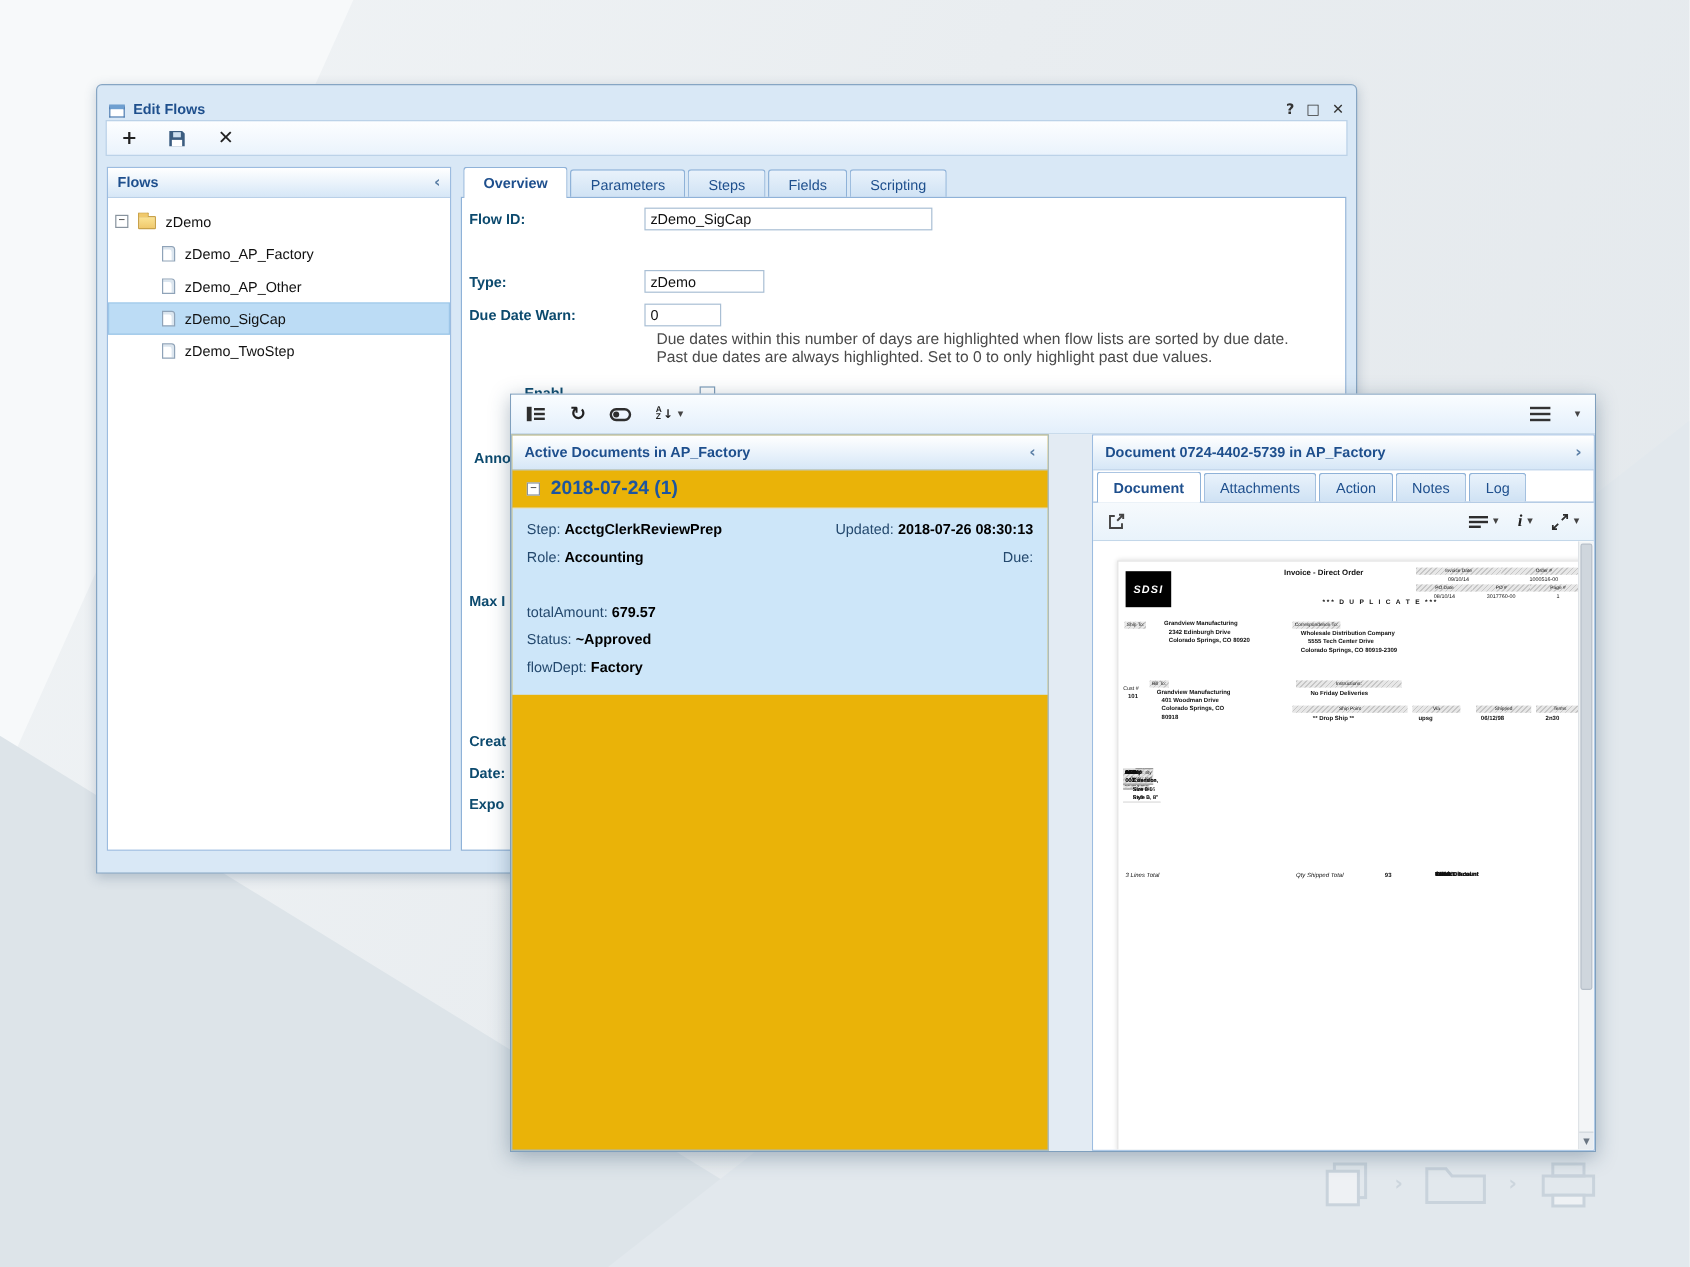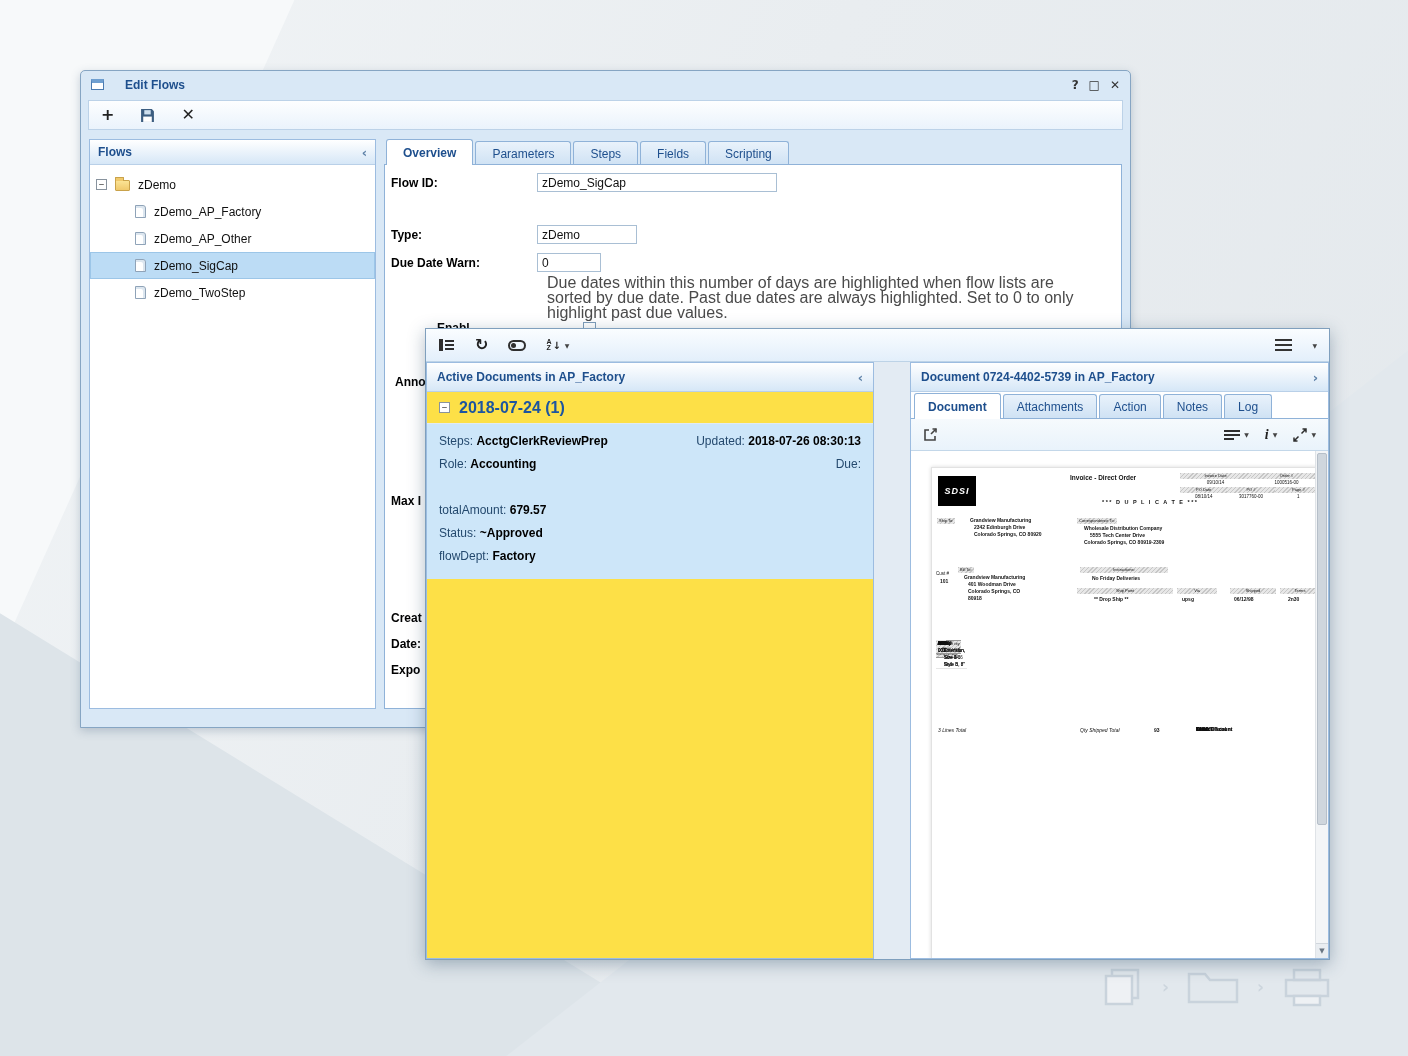--- a/index.html
+++ b/index.html
@@ -13,21 +13,21 @@
   #bg2 { left: 0; top: 0; width: 640px; height: 1056px; background: #f7f9fa; clip-path: polygon(0 0, 46% 0, 0 62%); }
   #bg3 { left: 0; bottom: 0; width: 720px; height: 540px; background: #dde4e9; clip-path: polygon(0 100%, 0 18%, 100% 100%); }
   #bg4 { right: 0; bottom: 0; width: 920px; height: 720px; background: #e2e8ed; clip-path: polygon(100% 2%, 100% 100%, 2% 100%); }
 
   
   #edit-flows-window {
     position: absolute; left: 80px; top: 70px; width: 1051px; height: 658px;
     background: #d9e8f6; border: 1px solid #86a5c3; border-radius: 5px 5px 0 0;
     box-shadow: 0 3px 10px rgba(50, 80, 110, .25);
   }
-  .titlebar { height: 27px; display: flex; align-items: center; gap: 21px; padding: 0 10px; }
+  .titlebar { height: 27px; display: flex; align-items: flex-end; gap: 7px; padding: 0 10px; }
   .titlebar .wtitle { font-weight: bold; font-size: 12px; color: #1e4f8d; }
   .win-glyph { width: 13px; height: 11px; background: #fff; border: 1px solid #4a7ab0; border-top: 4px solid #6f9fd0; }
   .win-controls { margin-left: auto; display: flex; gap: 10px; font-size: 12px; font-weight: bold; color: #333; }
   .win-controls span { cursor: default; font-family: "DejaVu Sans", sans-serif; }
   .main-toolbar {
     position: absolute; left: 7px; right: 7px; top: 29px; height: 30px;
     background: linear-gradient(#fdfeff, #eaf3fc); border: 1px solid #bcd2e8;
     display: flex; align-items: center; gap: 26px; padding: 0 12px;
   }
   .tb-glyph { font-size: 16px; font-weight: bold; color: #222; font-family: "DejaVu Sans", sans-serif; line-height: 16px; }
@@ -50,26 +50,26 @@
   .right-panel { flex: 1; display: flex; flex-direction: column; }
   .tabstrip { height: 26px; display: flex; gap: 2px; align-items: flex-end; padding-left: 2px; }
   .tab {
     height: 24px; padding: 0 16px; display: flex; align-items: center; font-size: 12px; color: #1e4f8d;
     background: linear-gradient(#e9f2fb, #cfe2f4); border: 1px solid #8fb2d8; border-bottom: none;
     border-radius: 3px 3px 0 0; cursor: pointer;
   }
   .tab.active { background: #fff; font-weight: bold; height: 26px; position: relative; z-index: 2; }
   .form-body { flex: 1; background: #fff; border: 1px solid #8fb2d8; margin-top: -1px; position: relative; font-size: 12px; }
   .frow { position: absolute; display: flex; align-items: center; }
-  .flabel { font-weight: bold; color: #000000; }
+  .flabel { font-weight: bold; color: #0c4a6e; }
   .ftext input, .finput {
     height: 19px; border: 1px solid #a9bfd4; font-size: 12px; padding: 1px 4px; color: #111;
     font-family: "Liberation Sans", sans-serif; background: #fff;
   }
-  .help-text { position: absolute; left: 162px; top: 110px; width: 543px; color: #4a4a4a; font-size: 16px; line-height: 15px; }
+  .help-text { position: absolute; left: 162px; top: 110px; width: 543px; color: #4a4a4a; font-size: 13px; line-height: 15px; }
   .checkbox { width: 13px; height: 13px; border: 1px solid #7f9db9; background: #fff; }
 
   
   #doc-window {
     position: absolute; left: 425px; top: 328px; width: 905px; height: 632px;
     background: #fff; border: 1px solid #7f9fbd; box-shadow: 0 4px 16px rgba(35, 65, 95, .35); z-index: 10;
   }
   .doc-toolbar {
     height: 33px; background: linear-gradient(#fafdff, #e3effb); border-bottom: 1px solid #bdd3e7;
     display: flex; align-items: center; gap: 20px; padding: 0 12px;
@@ -80,21 +80,21 @@
   .refresh-g { font-size: 16px; line-height: 16px; }
   .sort-icon { display: flex; align-items: center; gap: 1px; }
   .sort-letters { display: flex; flex-direction: column; font-size: 7px; line-height: 6px; font-weight: bold; color: #222; }
   .sort-letters i { font-style: normal; }
   .sort-arrow { font-size: 10px; font-weight: bold; color: #222; font-family: "DejaVu Sans", sans-serif; }
   .toggle-glyph { width: 18px; height: 11px; border: 2px solid #2e2e2e; border-radius: 6px; position: relative; }
   .toggle-glyph::after { content: ""; position: absolute; left: 1px; top: 1px; width: 5px; height: 5px; background: #2e2e2e; border-radius: 50%; }
   .menu-bars { margin-left: auto; display: flex; flex-direction: column; gap: 3px; width: 17px; }
   .menu-bars b { height: 2px; background: #333; }
   .doc-body { position: absolute; left: 0; right: 0; top: 33px; bottom: 0; display: flex; background: #e3ebf3; }
-  .docs-panel { width: 448px; background: #fde047; border: 1px solid #9cbce0; display: flex; flex-direction: column; }
+  .docs-panel { width: 448px; background: #eab308; border: 1px solid #9cbce0; display: flex; flex-direction: column; }
   .splitter { width: 5px; }
   .view-panel { flex: 1; background: #fff; border: 1px solid #9cbce0; display: flex; flex-direction: column; margin-left: 31px; }
   .panel-header2 {
     height: 29px; flex: 0 0 29px; background: linear-gradient(#ffffff, #d6e7f7); border-bottom: 1px solid #b9d0e8;
     display: flex; align-items: center; padding: 0 10px; font-weight: bold; font-size: 12px; color: #1e4f8d;
   }
   .group-row { height: 32px; display: flex; align-items: center; gap: 9px; padding: 0 12px; border-bottom: 1px solid #e2eaf2; }
   .group-title { font-size: 16px; font-weight: bold; color: #1d55a0; }
   .doc-card { background: #cde6f9; padding: 5px 12px 12px; font-size: 12px; color: #24496e; cursor: pointer; }
   .card-line { height: 23px; display: flex; justify-content: space-between; align-items: center; }
@@ -297,21 +297,21 @@
       <div class="panel-header2">
         <span>Active Documents in AP_Factory</span>
         <span class="hdr-arrow2">‹</span>
       </div>
       <div class="group-row">
         <span class="minus-box">−</span>
         <span class="group-title">2018-07-24 (1)</span>
       </div>
       <div class="doc-card">
         <div class="card-line">
-          <span><span>Steps:</span> <span class="v">AcctgClerkReviewPrep</span></span>
+          <span><span>Step:</span> <span class="v">AcctgClerkReviewPrep</span></span>
           <span><span>Updated:</span> <span class="v">2018-07-26 08:30:13</span></span>
         </div>
         <div class="card-line">
           <span><span>Role:</span> <span class="v">Accounting</span></span>
           <span><span>Due:</span></span>
         </div>
         <div class="card-spacer"></div>
         <div class="card-line">
           <span><span>totalAmount:</span> <span class="v">679.57</span></span>
         </div>

